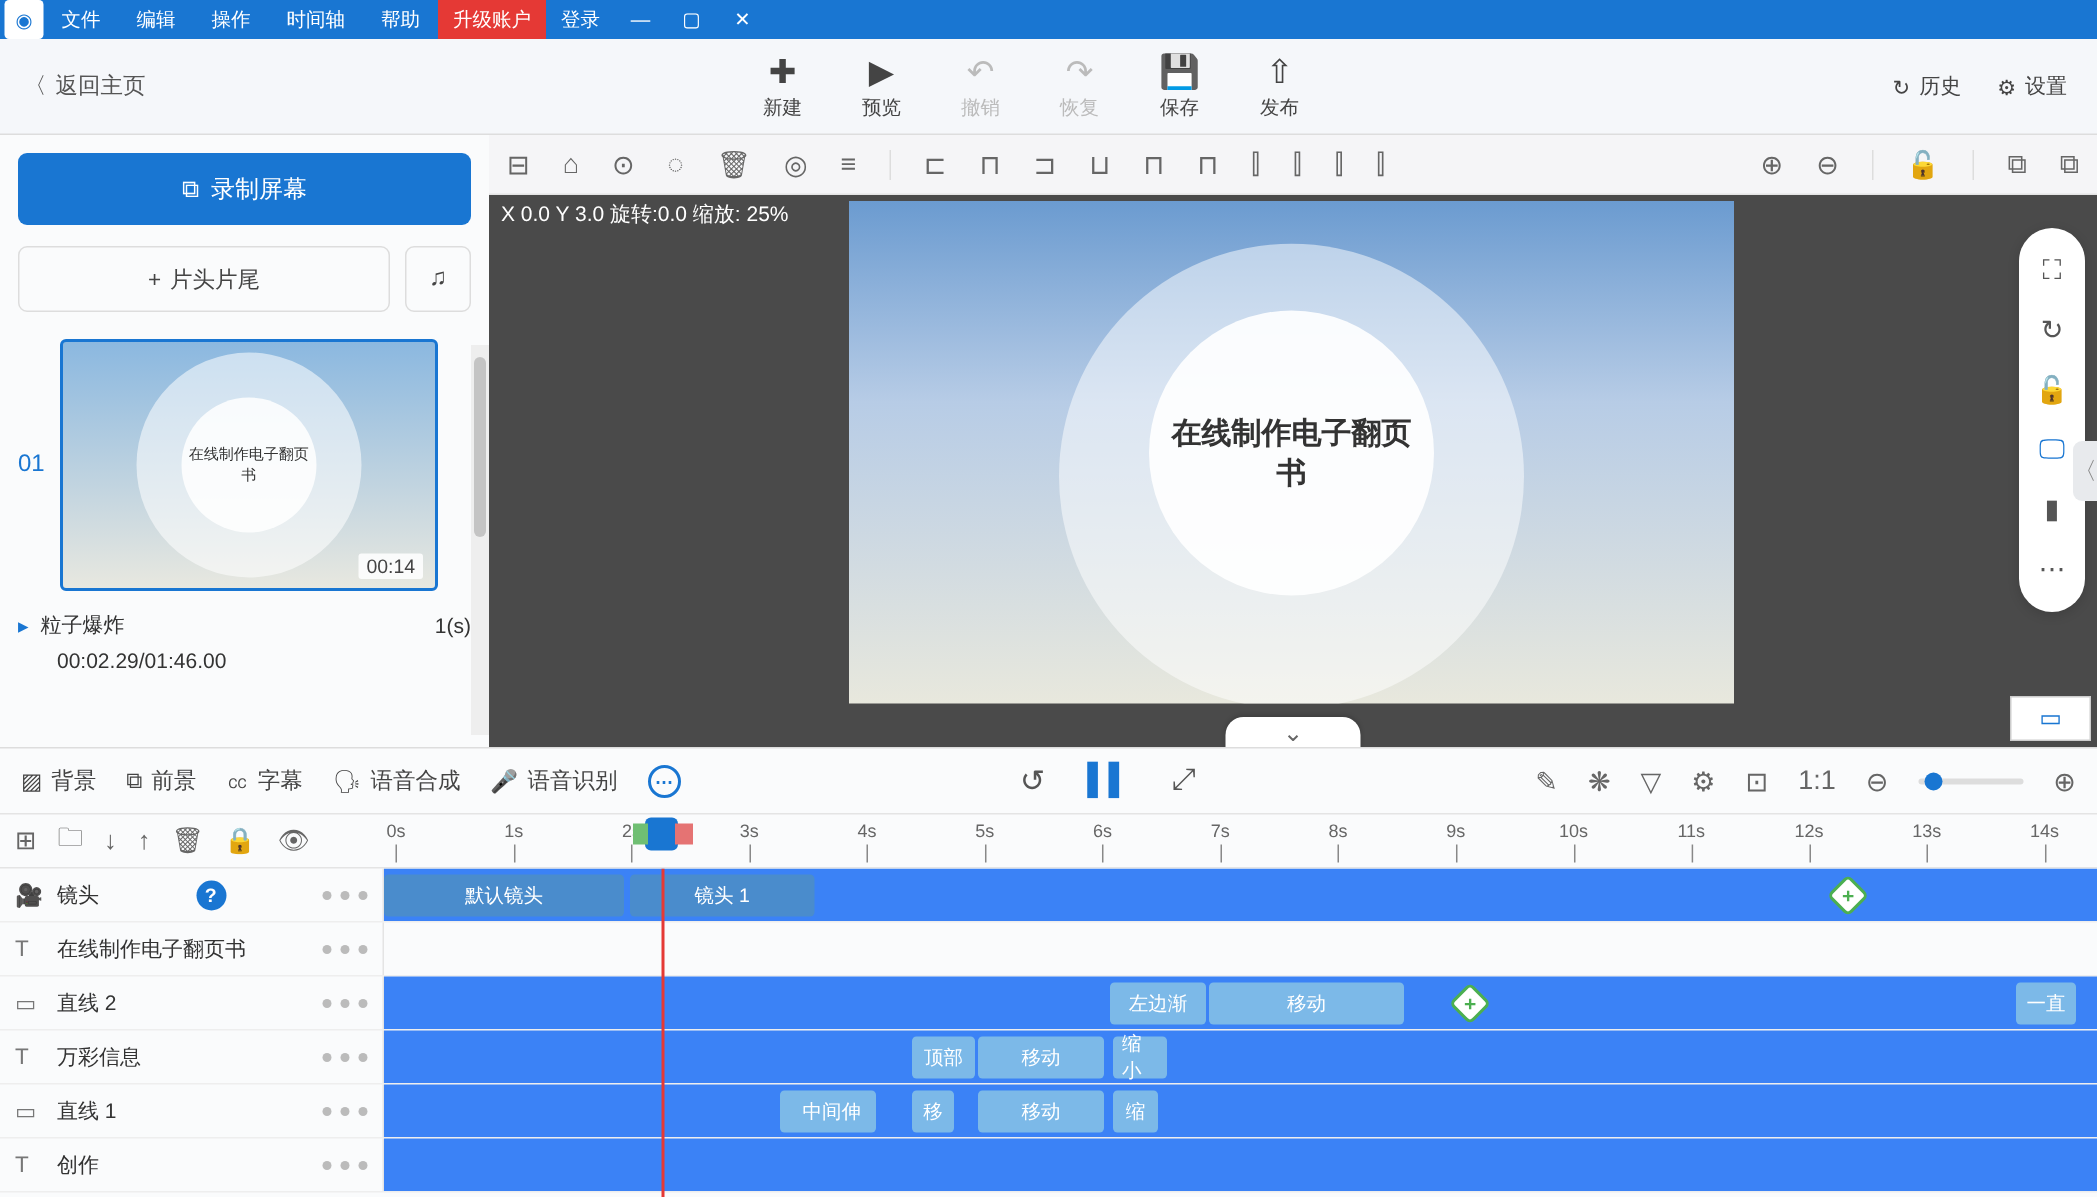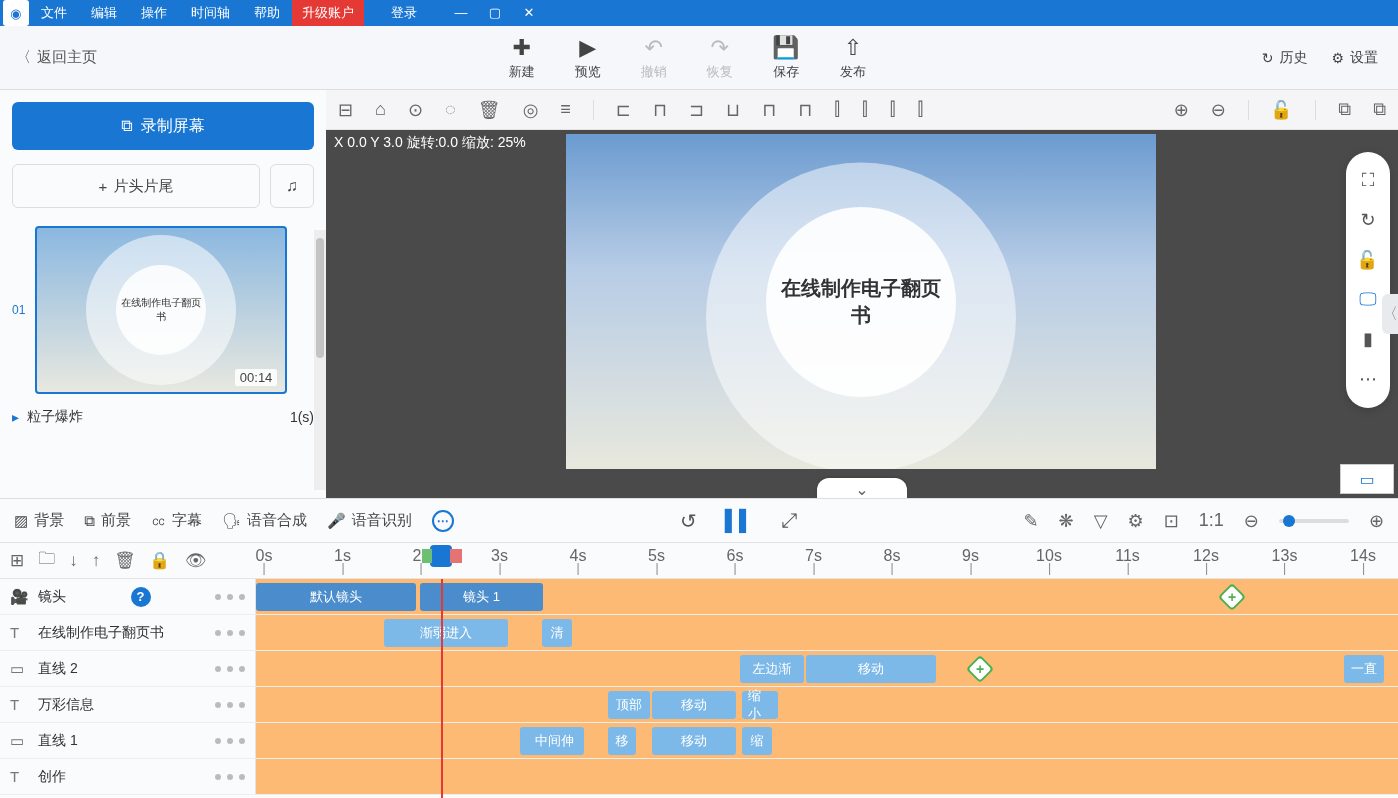--- a/index.html
+++ b/index.html
@@ -6,40 +6,40 @@
 body { width: 1398px; height: 798px; overflow: hidden; background: #fff; }
 
 
 .titlebar { height: 26px; background: #1976d2; color: #fff; display: flex; align-items: center; font-size: 13px; }
 .titlebar .logo { width: 26px; height: 26px; display:flex; align-items:center; justify-content:center; background:#fff; color:#1976d2; border-radius:3px; margin-left:3px; }
 .titlebar .menu { display: flex; gap: 0; }
 .titlebar .menu span { padding: 16px 12px; line-height: 26px; cursor: pointer; }
 .titlebar .title { flex: 1; text-align: center; }
 .titlebar .right { display: flex; align-items: center; }
 .upgrade { background: #e53935; padding: 0 10px; line-height: 26px; }
-.login { padding: 0 27px; }
+.login { padding: 0 10px; }
 .winbtn { width: 34px; text-align: center; line-height: 26px; cursor: pointer; }
 
 
 .maintoolbar { height: 64px; background: #f5f7fa; border-bottom: 1px solid #ddd; display: flex; align-items: center; }
 .backbtn { display:flex; align-items:center; gap:6px; padding:0 16px; color:#555; font-size:15px; cursor:pointer; }
 .tb-center { flex:1; display:flex; justify-content:center; gap: 40px; }
 .tb-item { display:flex; flex-direction:column; align-items:center; gap:2px; color:#444; cursor:pointer; font-size:13px; }
 .tb-item.disabled { color:#bbb; }
 .tb-right { display:flex; gap:24px; padding-right:20px; }
 .tb-r-item { display:flex; align-items:center; gap:6px; color:#444; font-size:14px; cursor:pointer;}
 
 
 .leftpanel { position:absolute; top:90px; left:0; width:326px; bottom:300px; background:#fafbfc; padding:12px; }
 .rec-btn { background:#1976d2; color:#fff; height:48px; border-radius:6px; display:flex; align-items:center; justify-content:center; gap:8px; font-size:16px; cursor:pointer; }
 .row2 { display:flex; gap:10px; margin-top:14px; }
 .head-tail { flex:1; height:44px; border:1px solid #ddd; border-radius:6px; display:flex; align-items:center; justify-content:center; gap:6px; cursor:pointer; font-size:15px; color:#444;}
 .music-btn { width:44px; height:44px; border:1px solid #ddd; border-radius:6px; display:flex; align-items:center; justify-content:center; cursor:pointer; color:#444;}
 .thumb-area { margin-top:18px; display:flex; gap:10px; }
-.thumb-idx { color:#1976d2; font-size:12px; align-self:center;text-align:right; }
+.thumb-idx { color:#1976d2; font-size:16px; align-self:center;text-align:right; }
 .thumb { width:252px; height:168px; border:2px solid #1976d2; border-radius:4px; position:relative; background:linear-gradient(to bottom,#8bb8e0,#e8e8e0); overflow:hidden; }
 .thumb .dur { position:absolute; right:8px; bottom:6px; background:rgba(255,255,255,0.85); padding:1px 5px; font-size:13px; color:#444; border-radius:2px;}
 .effect-row { display:flex; align-items:center; gap:8px; margin-top:14px; font-size:14px; color:#333; }
 .effect-row .play-dot{ color:#1976d2;}
 .effect-row .dur2{ margin-left:auto; }
 .time-row{ font-size:14px; color:#333; margin-top:6px; padding-left:26px;}
 .thumb-circle{ position:absolute; left:50%; top:50%; width:150px; height:150px; transform:translate(-50%,-50%); border-radius:50%; background:rgba(255,255,255,0.55);}
 .thumb-inner{ position:absolute; left:50%; top:50%; width:90px; height:90px; transform:translate(-50%,-50%); border-radius:50%; background:rgba(255,255,255,0.85); display:flex; align-items:center; justify-content:center; font-size:10px; color:#333; text-align:center; padding:4px;}
 
 
@@ -69,36 +69,36 @@
 .tab-row .pc.pause{ color:#1976d2; font-weight:bold;}
 .tab-row .right-tools{ display:flex; gap:20px; align-items:center;}
 .tab-row .right-tools span{ font-size:18px; color:#666; cursor:pointer;}
 .tab-row .zoom-track{ width:70px; height:4px; background:#ddd; border-radius:2px; position:relative;}
 .tab-row .zoom-thumb{ position:absolute; left:4px; top:-4px; width:12px; height:12px; background:#1976d2; border-radius:50%;}
 
 
 .tl-header{ height:36px; display:flex; border-bottom:1px solid #e4e4e4;}
 .tl-left-tools{ width:256px; display:flex; align-items:center; gap:14px; padding:0 10px; color:#666;}
 .tl-left-tools span{ cursor:pointer; font-size:17px;}
-.tl-ruler{ flex:1; position:relative; font-size:16px; color:#666;}
+.tl-ruler{ flex:1; position:relative; font-size:12px; color:#666;}
 .tick{ position:absolute; top:4px; transform:translateX(-50%);}
 .tick::after{ content:""; position:absolute; top:16px; left:50%; width:1px; height:12px; background:#888;}
 .playhead-marker{ position:absolute; top:2px; width:22px; height:22px; background:#1976d2; border-radius:4px; transform:translateX(-50%); z-index:5;}
 .playhead-marker::before{ content:""; position:absolute; left:-8px; top:4px; width:10px; height:14px; background:#6fbf73;}
 .playhead-marker::after{ content:""; position:absolute; right:-10px; top:4px; width:12px; height:14px; background:#e57373;}
 
 
 .tracks{ flex:1; overflow:hidden; position:relative;}
 .track{ height:36px; display:flex; border-bottom:1px solid #eee;}
 .track-head{ width:256px; display:flex; align-items:center; gap:8px; padding:0 10px; font-size:14px; color:#333; border-right:1px solid #e4e4e4; position:relative;}
 .track-head .icon{ width:20px; color:#777; font-size:15px;}
 .track-head .dots{ margin-left:auto; display:flex; gap:6px;}
 .track-head .dots span{ width:6px; height:6px; background:#bbb; border-radius:50%;}
 .track-head .help{ background:#1976d2; color:#fff; width:20px; height:20px; border-radius:50%; display:flex; align-items:center; justify-content:center; font-size:13px; font-weight:bold; margin-left:auto;}
-.track-body{ flex:1; position:relative; background:#fdba74;}
+.track-body{ flex:1; position:relative; background:#3b82f6;}
 .clip{ position:absolute; top:4px; height:28px; background:#5a9bd8; color:#fff; font-size:13px; display:flex; align-items:center; justify-content:center; border-radius:3px; padding:0 6px;}
 .clip.camera{ background:#4a8ccc;}
 .clip.light{ background:#7cb9e8;}
 .add-key{ position:absolute; top:8px; width:20px; height:20px; border:2px solid #4caf50; color:#4caf50; background:#fff; border-radius:4px; display:flex; align-items:center; justify-content:center; font-size:14px; font-weight:bold; transform:rotate(45deg);}
 .add-key span{ transform:rotate(-45deg);}
 .playhead-line{ position:absolute; top:0; bottom:0; width:2px; background:#e53935; z-index:4; left:441px;}
 .scrollbar-v{ position:absolute; right:0; top:140px; width:12px; height:260px; background:#eee;}
 .scrollbar-v .sb-thumb{ width:8px; margin-left:2px; height:120px; background:#c4c4c4; border-radius:4px; margin-top:8px;}
 </style>
 </head>
@@ -185,20 +185,21 @@
       <div class="thumb-circle"></div>
       <div class="thumb-inner">在线制作电子翻页书</div>
       <div class="dur">00:14</div>
     </div>
   </div>
   <div class="effect-row">
     <span class="play-dot">▸</span>
     <span>粒子爆炸</span>
     <span class="dur2">1(s)</span>
   </div>
+  <div class="time-row">00:02.29/01:46.00</div>
   <div class="scrollbar-v">
       <div class="sb-thumb"></div>
     </div>
 </div>
 
 <div class="canvas-area">
   <div class="canvas-toolbar">
     <span>⊟</span>
     <span>⌂</span>
     <span>⊙</span>
@@ -345,24 +346,20 @@
       <div class="track">
         <div class="track-head">
           <span class="icon">T</span>
           <span>在线制作电子翻页书</span>
           <div class="dots">
             <span></span>
             <span></span>
             <span></span>
           </div>
         </div>
-        <div class="track-body">
-          <div class="clip light" style="left: 128px; width: 124px;">渐弱进入</div>
-          <div class="clip light" style="left: 286px; width: 30px;">清</div>
-        </div>
       </div>
       <div class="track">
         <div class="track-head">
           <span class="icon">▭</span>
           <span>直线 2</span>
           <div class="dots">
             <span></span>
             <span></span>
             <span></span>
           </div>

